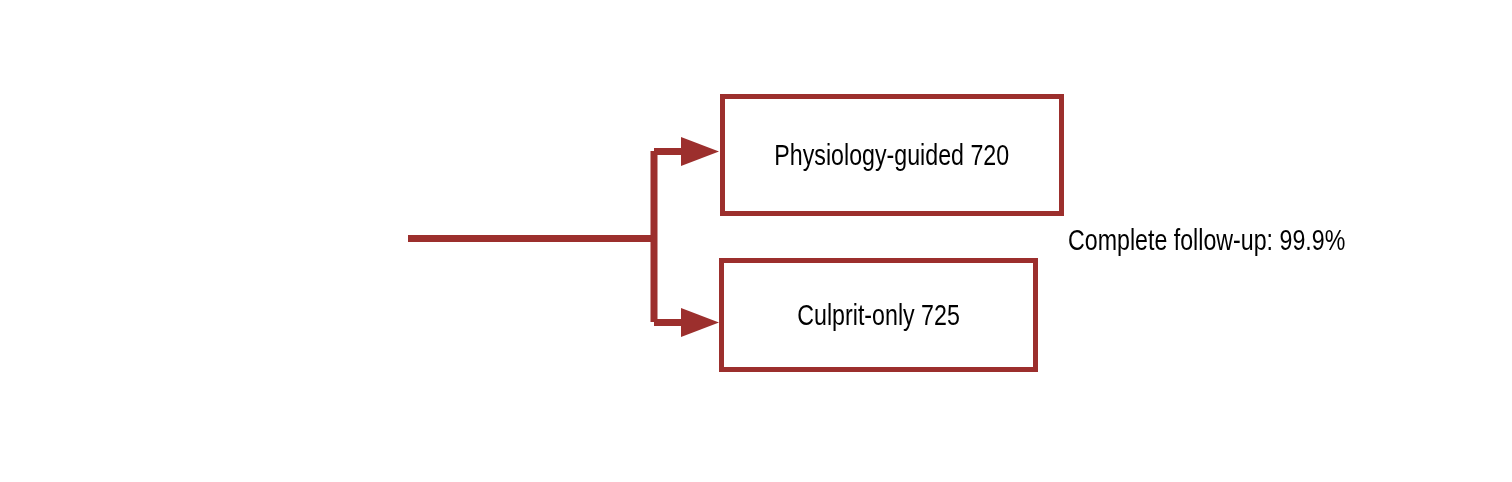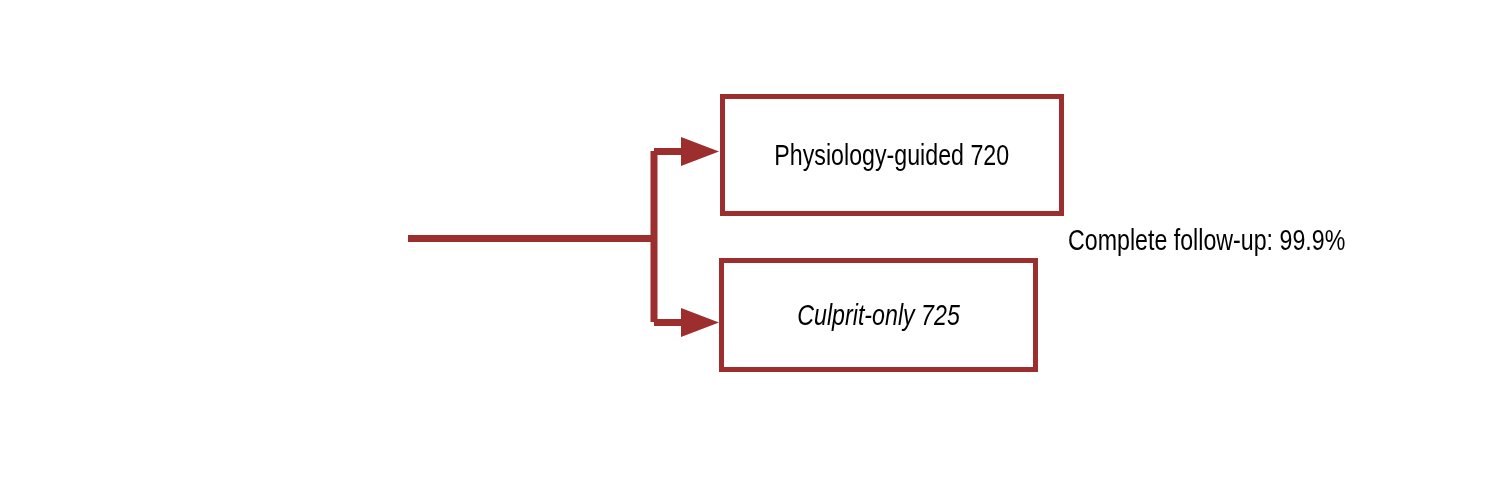--- a/index.html
+++ b/index.html
@@ -51,21 +51,20 @@
     top: 94px;
     width: 344px;
     height: 122px;
   }
 
   #box-culprit {
     left: 719px;
     top: 258px;
     width: 319px;
     height: 114px;
-    font-style: italic;
   }
 
   
   .label-text {
     display: inline-block;
     transform: scaleX(0.80);
     transform-origin: center center;
     white-space: nowrap;
   }
 

